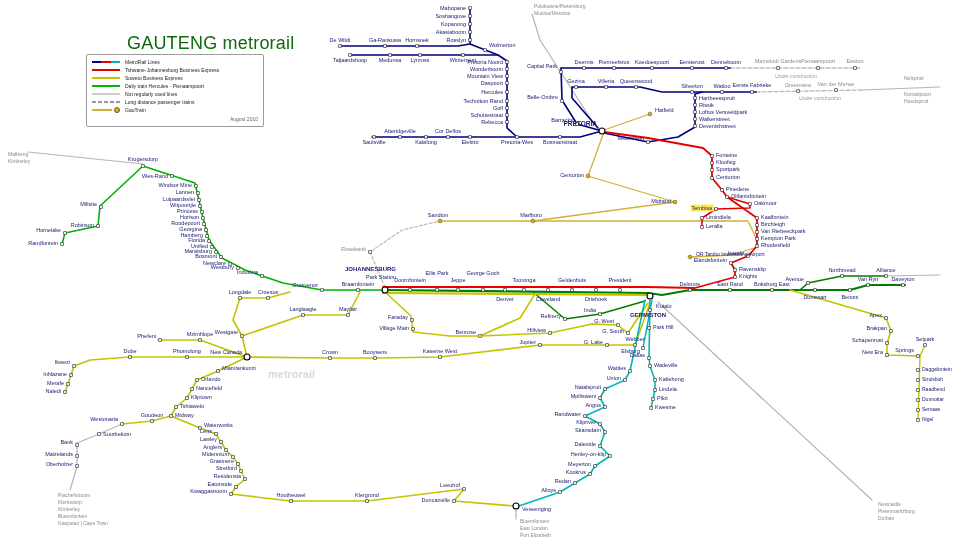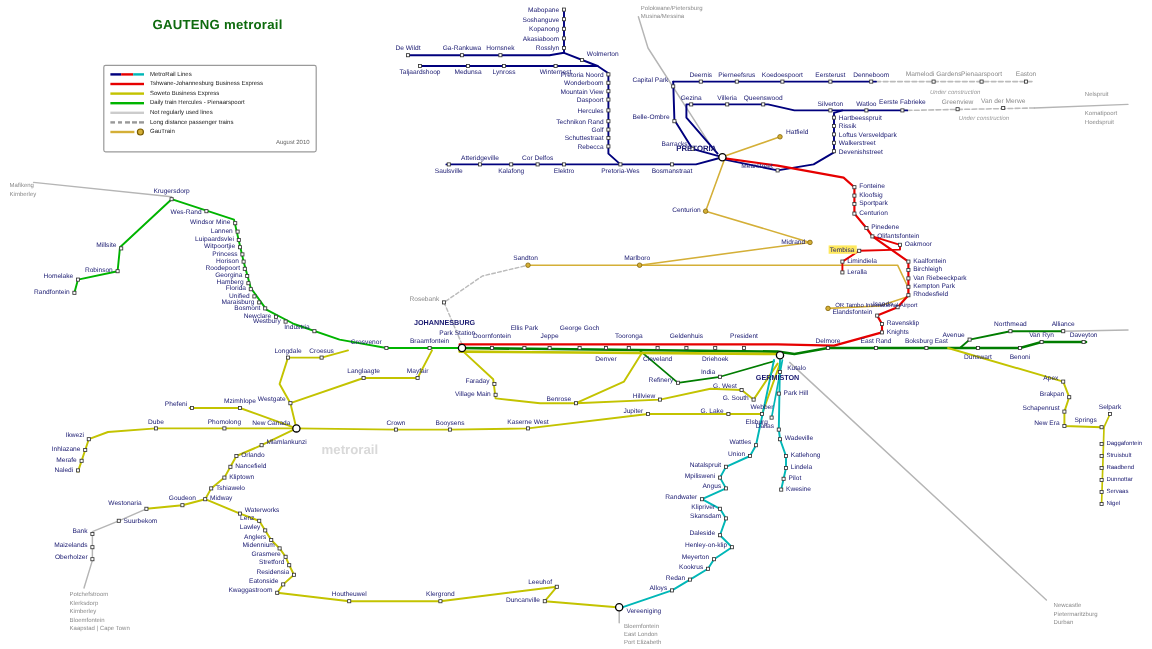--- a/index.html
+++ b/index.html
@@ -1,19 +1,19 @@
 <!DOCTYPE html>
 <html><head>
 <meta charset="utf-8">
 <style>
   html,body{margin:0;padding:0;background:#fff;}
   .stage{position:relative;width:960px;height:541px;background:#fff;overflow:hidden;
          font-family:"Liberation Sans",sans-serif;}
   svg{position:absolute;left:0;top:0;font-family:"Liberation Sans",sans-serif;}
-  .title{position:absolute;left:127px;top:15px;font-size:11px;font-weight:bold;
+  .title{position:absolute;left:127px;top:33px;font-size:18px;font-weight:normal;
          color:#0e6b0e;letter-spacing:.2px;}
   .legend{position:absolute;left:86px;top:54px;width:178px;border:1px solid #9a9a9a;
           background:#fff;padding:3px 5px 4px 5px;box-sizing:border-box;border-radius:2px;}
   .lrow{display:flex;align-items:center;height:8px;}
   .sw{width:28px;min-width:28px;display:flex;align-items:center;}
   .seg{flex:1;height:2.5px;}
   .llab{font-size:5px;line-height:6px;color:#1c1c1c;margin-left:5px;white-space:nowrap;}
   .gt-ic{width:4px;height:4px;border-radius:50%;background:#d4af37;border:1px solid #7a5c00;
          margin-left:2px;flex:none;}
   .legend-date{font-size:5px;color:#666;text-align:right;margin-top:2px;}

